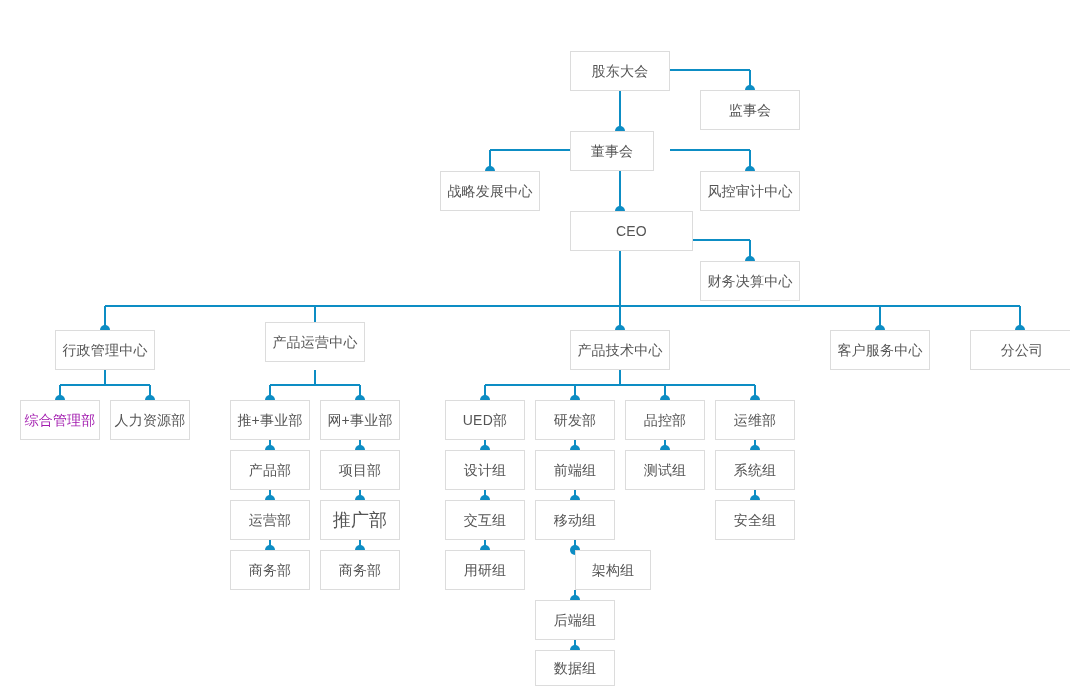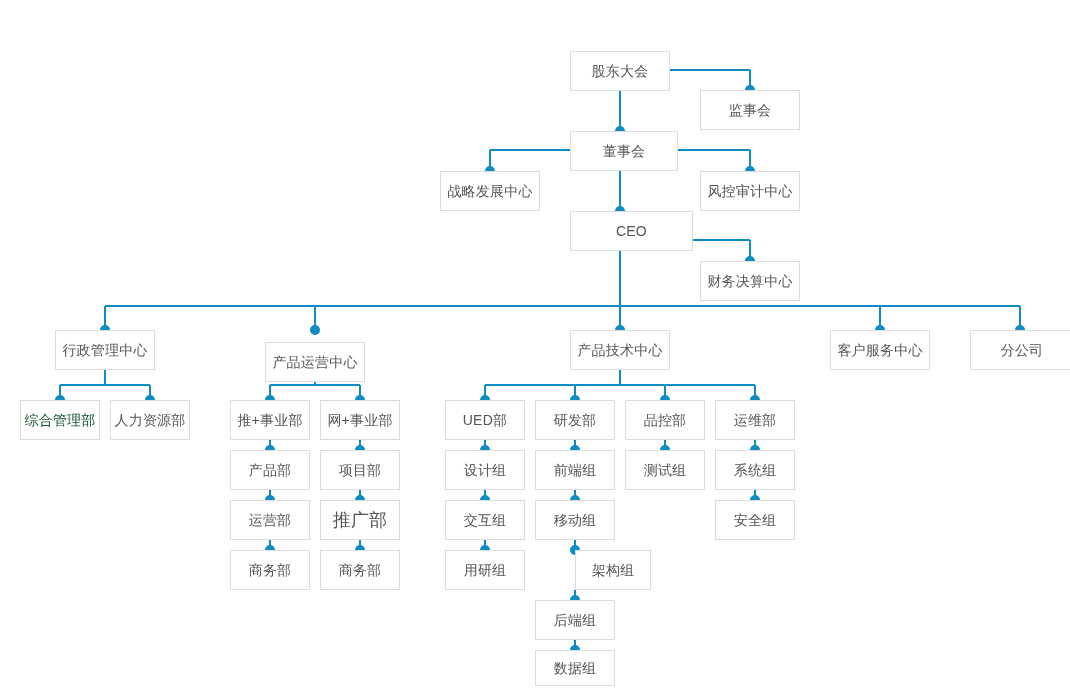--- a/index.html
+++ b/index.html
@@ -135,51 +135,51 @@
       <circle cx="755" cy="450" r="5" fill="#0d8dc4"></circle>
       <circle cx="755" cy="500" r="5" fill="#0d8dc4"></circle>
     </svg>
   <div id="node-layer">
       <div class="node root-node" style="left: 570px; top: 51px; width: 100px; height: 40px; border-color: rgb(220, 220, 220); background: rgb(255, 255, 255); color: rgb(85, 85, 85); font-size: 14px;">
         <span>股东大会</span>
       </div>
       <div class="node" style="left: 700px; top: 90px; width: 100px; height: 40px; border-color: rgb(220, 220, 220); background: rgb(255, 255, 255); color: rgb(85, 85, 85); font-size: 14px;">
         <span>监事会</span>
       </div>
-      <div class="node" style="left: 570px; top: 131px; width: 108px; height: 40px; border-color: rgb(220, 220, 220); background: rgb(255, 255, 255); color: rgb(85, 85, 85); font-size: 14px;">
+      <div class="node" style="left: 570px; top: 131px; width: 84px; height: 40px; border-color: rgb(220, 220, 220); background: rgb(255, 255, 255); color: rgb(85, 85, 85); font-size: 14px;">
         <span>董事会</span>
       </div>
       <div class="node" style="left: 440px; top: 171px; width: 100px; height: 40px; border-color: rgb(220, 220, 220); background: rgb(255, 255, 255); color: rgb(85, 85, 85); font-size: 14px;">
         <span>战略发展中心</span>
       </div>
       <div class="node" style="left: 700px; top: 171px; width: 100px; height: 40px; border-color: rgb(220, 220, 220); background: rgb(255, 255, 255); color: rgb(85, 85, 85); font-size: 14px;">
         <span>风控审计中心</span>
       </div>
       <div class="node" style="left: 570px; top: 211px; width: 123px; height: 40px; border-color: rgb(220, 220, 220); background: rgb(255, 255, 255); color: rgb(85, 85, 85); font-size: 14px;">
         <span>CEO</span>
       </div>
       <div class="node" style="left: 700px; top: 261px; width: 100px; height: 40px; border-color: rgb(220, 220, 220); background: rgb(255, 255, 255); color: rgb(85, 85, 85); font-size: 14px;">
         <span>财务决算中心</span>
       </div>
       <div class="node" style="left: 55px; top: 330px; width: 100px; height: 40px; border-color: rgb(220, 220, 220); background: rgb(255, 255, 255); color: rgb(85, 85, 85); font-size: 14px;">
         <span>行政管理中心</span>
       </div>
-      <div class="node" style="left: 265px; top: 342px; width: 100px; height: 40px; border-color: rgb(220, 220, 220); background: rgb(255, 255, 255); color: rgb(85, 85, 85); font-size: 14px;">
+      <div class="node" style="left: 265px; top: 322px; width: 100px; height: 40px; border-color: rgb(220, 220, 220); background: rgb(255, 255, 255); color: rgb(85, 85, 85); font-size: 14px;">
         <span>产品运营中心</span>
       </div>
       <div class="node" style="left: 570px; top: 330px; width: 100px; height: 40px; border-color: rgb(220, 220, 220); background: rgb(255, 255, 255); color: rgb(85, 85, 85); font-size: 14px;">
         <span>产品技术中心</span>
       </div>
       <div class="node" style="left: 830px; top: 330px; width: 100px; height: 40px; border-color: rgb(220, 220, 220); background: rgb(255, 255, 255); color: rgb(85, 85, 85); font-size: 14px;">
         <span>客户服务中心</span>
       </div>
       <div class="node" style="left: 970px; top: 330px; width: 104px; height: 40px; border-color: rgb(220, 220, 220); background: rgb(255, 255, 255); color: rgb(85, 85, 85); font-size: 14px;">
         <span>分公司</span>
       </div>
-      <div class="node" style="left: 20px; top: 400px; width: 80px; height: 40px; border-color: rgb(220, 220, 220); background: rgb(255, 255, 255); color: #14532d; font-size: 14px;">
+      <div class="node" style="left: 20px; top: 400px; width: 80px; height: 40px; border-color: rgb(220, 220, 220); background: rgb(255, 255, 255); color: #a21caf; font-size: 14px;">
         <span>综合管理部</span>
       </div>
       <div class="node" style="left: 110px; top: 400px; width: 80px; height: 40px; border-color: rgb(220, 220, 220); background: rgb(255, 255, 255); color: rgb(85, 85, 85); font-size: 14px;">
         <span>人力资源部</span>
       </div>
       <div class="node" style="left: 230px; top: 400px; width: 80px; height: 40px; border-color: rgb(220, 220, 220); background: rgb(255, 255, 255); color: rgb(85, 85, 85); font-size: 14px;">
         <span>推+事业部</span>
       </div>
       <div class="node" style="left: 230px; top: 450px; width: 80px; height: 40px; border-color: rgb(220, 220, 220); background: rgb(255, 255, 255); color: rgb(85, 85, 85); font-size: 14px;">
         <span>产品部</span>

